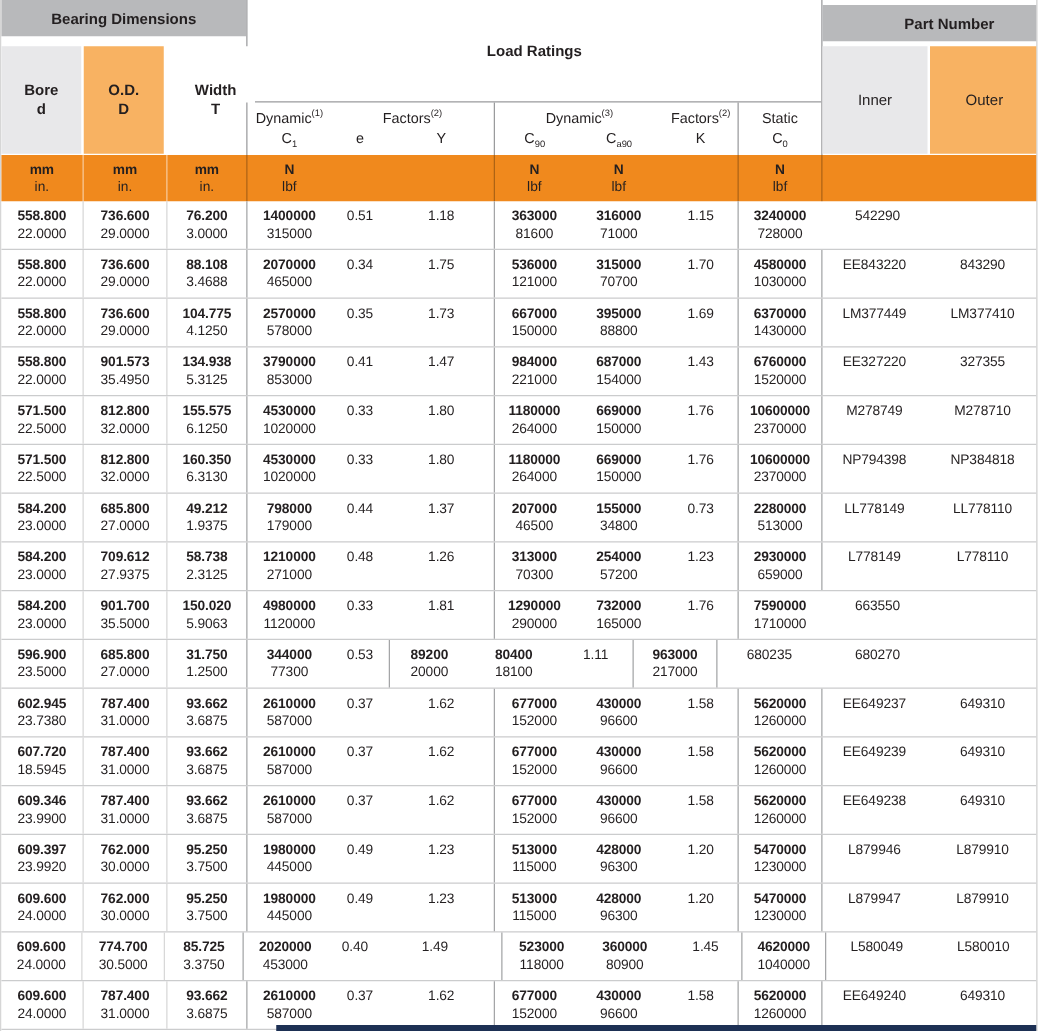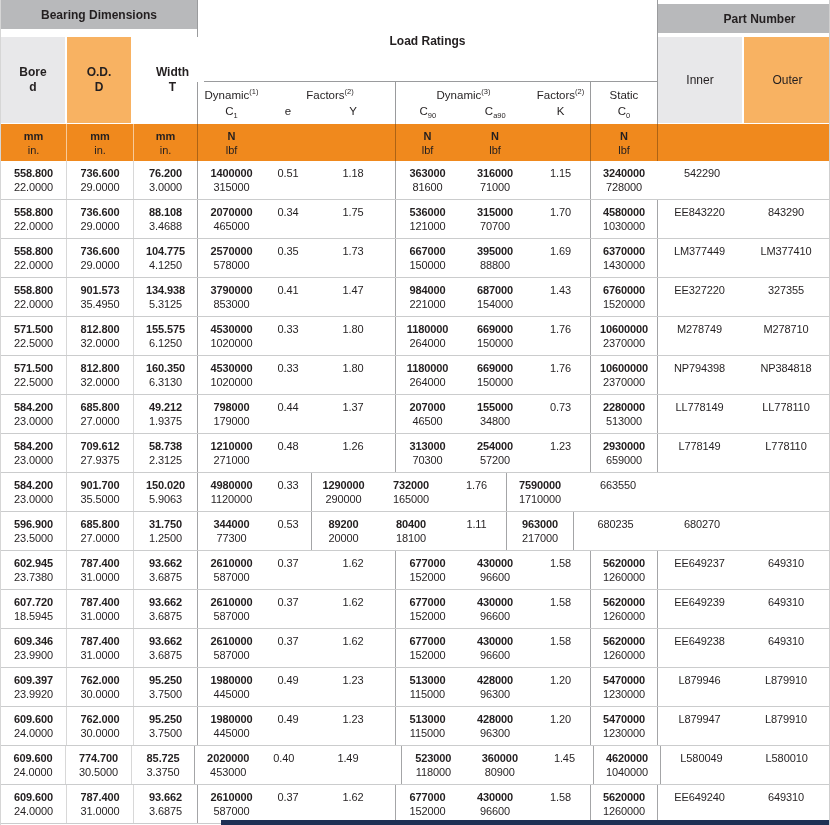--- a/index.html
+++ b/index.html
@@ -526,20 +526,23 @@
           <div class="l1 b">150.020</div>
           <div class="l2">5.9063</div>
         </div>
         <div class="cell bl-mid" style="width: 68px;">
           <div class="l1 b">4980000</div>
           <div class="l2">1120000</div>
         </div>
         <div class="cell" style="width: 46px;">
           <div class="l1">0.33</div>
         </div>
+        <div class="cell" style="width: 84px;">
+          <div class="l1">1.81</div>
+        </div>
         <div class="cell bl-mid" style="width: 64px;">
           <div class="l1 b">1290000</div>
           <div class="l2">290000</div>
         </div>
         <div class="cell" style="width: 72px;">
           <div class="l1 b">732000</div>
           <div class="l2">165000</div>
         </div>
         <div class="cell" style="width: 59px;">
           <div class="l1">1.76</div>

